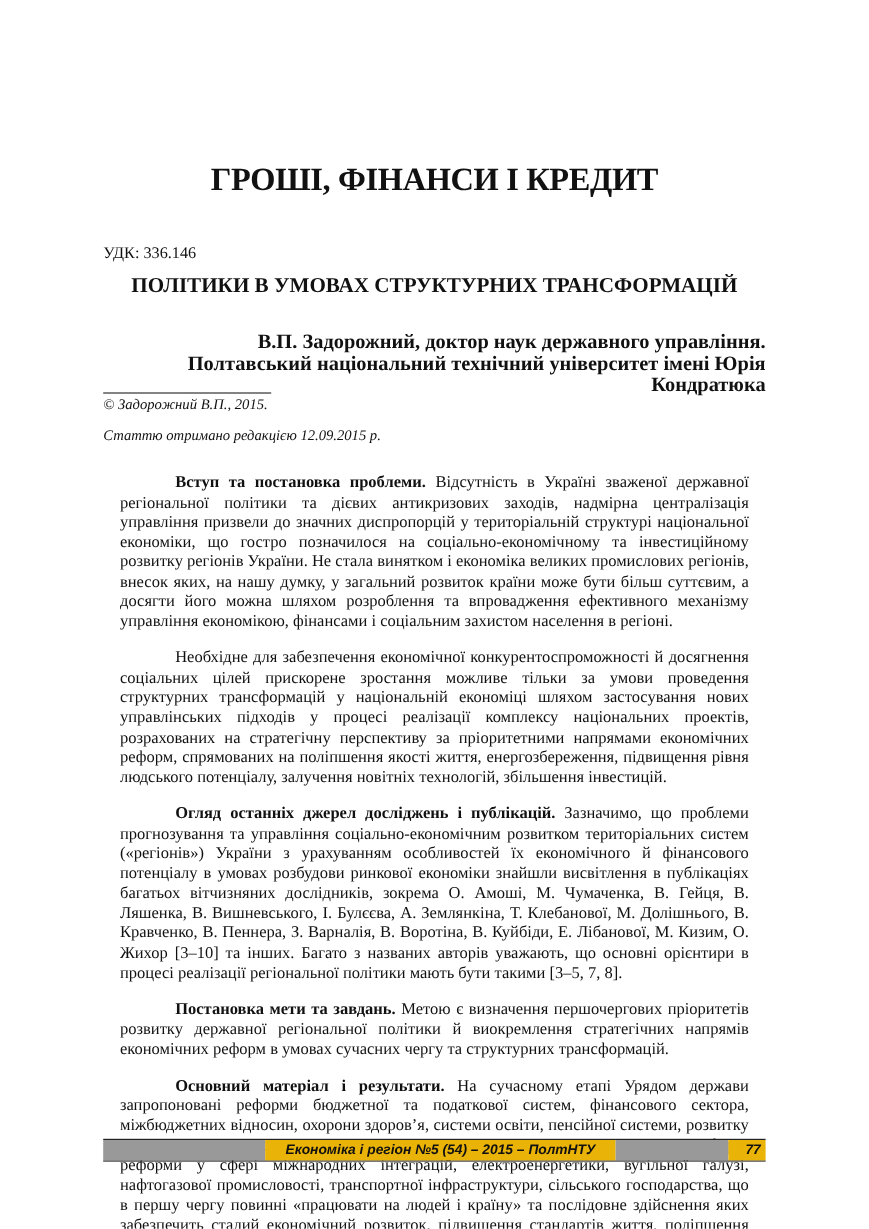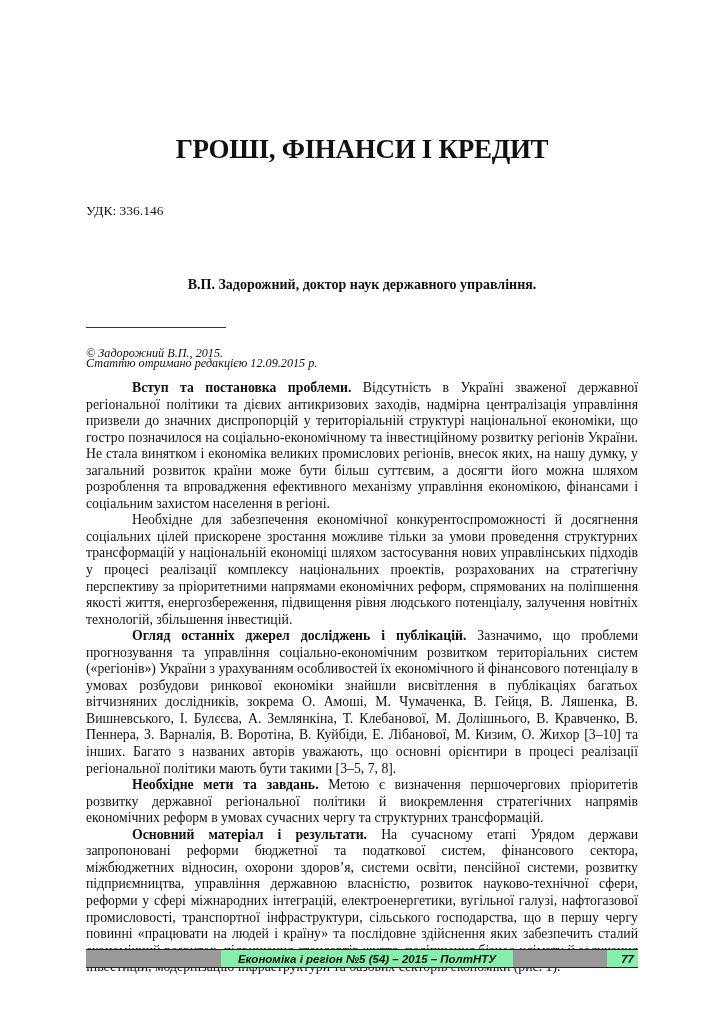--- a/index.html
+++ b/index.html
@@ -4,61 +4,63 @@
   <style>
     html, body { margin: 0; padding: 0; background: #ffffff; }
     body { width: 724px; height: 1024px; position: relative; overflow: hidden;
       font-family: "Liberation Serif", "DejaVu Serif", serif; color: #111; }
     .abs { position: absolute; text-align: center; }
     .section-title { left: 0; width: 724px; top: 134px; text-align: center;
       font-size: 27px; font-weight: bold; letter-spacing: -0.3px; }
     .udk { left: 86px; top: 203px; font-size: 13.5px; }
     .paper-title { left: 86px; width: 552px; top: 228px; text-align: center;
       font-size: 17.6px; font-weight: bold; line-height: 19px; }
-    .author { left: 86px; width: 552px; top: 276px; text-align: center;
-      font-size: 14px; font-weight: bold; line-height: 18px; }
+    .author { left: 86px; width: 552px; top: 276px; text-align: right;
+      font-size: 17px; font-weight: bold; line-height: 18px; }
     .fn-rule { left: 86px; top: 327px; width: 140px; height: 0; border-top: 1px solid #333; }
-    .copyright { left: 86px; top: 346px; font-size: 12.2px; font-style: italic; }
+    .copyright { left: 86px; top: 330px; font-size: 12.2px; font-style: italic; }
     .received { left: 86px; top: 356px; font-size: 12.2px; font-style: italic; }
     .body { left: 86px; width: 552px; top: 380px; font-size: 13.75px; line-height: 16.55px;
       text-align: justify; }
-    .body p { margin: 0; text-indent: 46px; }
+    .body p { margin: 14px; text-indent: 46px; }
     .body b { font-weight: bold; }
     .footer { left: 86px; width: 552px; top: 949px; height: 17px;
       border-top: 1px solid #222; border-bottom: 1px solid #222; display: flex; }
     .f-gray { background: #999999; }
-    .f-white { background: #86efac; display: flex; align-items: center;
+    .f-white { background: #eab308; display: flex; align-items: center;
       font-family: "Liberation Sans", "DejaVu Sans", sans-serif; font-size: 11.5px;
       font-weight: bold; font-style: italic; }
     .f-journal { width: 292px; justify-content: center; }
     .f-page { flex: 1; justify-content: flex-end; padding-right: 4px; }
   </style>
 </head>
 <body>
 
 <div class="abs section-title">ГРОШІ, ФІНАНСИ І КРЕДИТ</div>
 
 <div class="abs udk">УДК: 336.146</div>
 
 <div class="abs paper-title">
+  <div>ПОЛІТИКИ В УМОВАХ СТРУКТУРНИХ ТРАНСФОРМАЦІЙ</div>
 </div>
 
 <div class="abs author">
   <div>В.П. Задорожний, доктор наук державного управління.</div>
+  <div>Полтавський національний технічний університет імені Юрія Кондратюка</div>
 </div>
 
 <div class="abs fn-rule"></div>
 <div class="abs copyright">© Задорожний В.П., 2015.</div>
 <div class="abs received">Статтю отримано редакцією 12.09.2015 р.</div>
 
 <div class="abs body">
   <p><b>Вступ та постановка проблеми.</b><span> Відсутність в Україні зваженої державної регіональної політики та дієвих антикризових заходів, надмірна централізація управління призвели до значних диспропорцій у територіальній структурі національної економіки, що гостро позначилося на соціально-економічному та інвестиційному розвитку регіонів України. Не стала винятком і економіка великих промислових регіонів, внесок яких, на нашу думку, у загальний розвиток країни може бути більш суттєвим, а досягти його можна шляхом розроблення та впровадження ефективного механізму управління економікою, фінансами і соціальним захистом населення в регіоні.</span></p>
   <p><span>Необхідне для забезпечення економічної конкурентоспроможності й досягнення соціальних цілей прискорене зростання можливе тільки за умови проведення структурних трансформацій у національній економіці шляхом застосування нових управлінських підходів у процесі реалізації комплексу національних проектів, розрахованих на стратегічну перспективу за пріоритетними напрямами економічних реформ, спрямованих на поліпшення якості життя, енергозбереження, підвищення рівня людського потенціалу, залучення новітніх технологій, збільшення інвестицій.</span></p>
   <p><b>Огляд останніх джерел досліджень і публікацій.</b><span>  Зазначимо, що проблеми прогнозування та управління соціально-економічним розвитком територіальних систем («регіонів») України з урахуванням особливостей їх економічного й фінансового потенціалу в умовах розбудови ринкової економіки знайшли висвітлення в публікаціях багатьох вітчизняних дослідників, зокрема О. Амоші, М. Чумаченка, В. Гейця, В. Ляшенка, В. Вишневського, І. Булєєва, А. Землянкіна, Т. Клебанової, М. Долішнього, В. Кравченко, В. Пеннера, З. Варналія, В. Воротіна, В. Куйбіди, Е. Лібанової, М. Кизим, О. Жихор [3–10] та інших. Багато з названих авторів уважають, що основні орієнтири в процесі реалізації регіональної політики мають бути такими [3–5, 7, 8].</span></p>
-  <p><b>Необхідне мети та завдань.</b><span> Метою є визначення першочергових пріоритетів розвитку державної регіональної політики й виокремлення стратегічних напрямів економічних реформ в умовах сучасних чергу та структурних трансформацій.</span></p>
+  <p><b>Постановка мети та завдань.</b><span> Метою є визначення першочергових пріоритетів розвитку державної регіональної політики й виокремлення стратегічних напрямів економічних реформ в умовах сучасних чергу та структурних трансформацій.</span></p>
   <p><b>Основний матеріал і результати.</b><span>  На сучасному етапі Урядом держави запропоновані реформи бюджетної та податкової систем, фінансового сектора, міжбюджетних відносин, охорони здоров’я, системи освіти, пенсійної системи, розвитку підприємництва, управління державною власністю, розвиток науково-технічної сфери, реформи у сфері міжнародних інтеграцій, електроенергетики, вугільної галузі, нафтогазової промисловості, транспортної інфраструктури, сільського господарства, що в першу чергу повинні «працювати на людей і країну» та послідовне здійснення яких забезпечить сталий економічний розвиток, підвищення стандартів життя, поліпшення бізнес-клімату й залучення інвестицій, модернізацію інфраструктури та базових секторів економіки (рис. 1).</span></p>
 </div>
 
 <div class="abs footer">
   <div class="f-gray" style="width:135px"></div>
   <div class="f-white f-journal">Економіка і регіон №5 (54) – 2015 – ПолтНТУ</div>
   <div class="f-gray" style="width:94px"></div>
   <div class="f-white f-page">77</div>
 </div>
 

